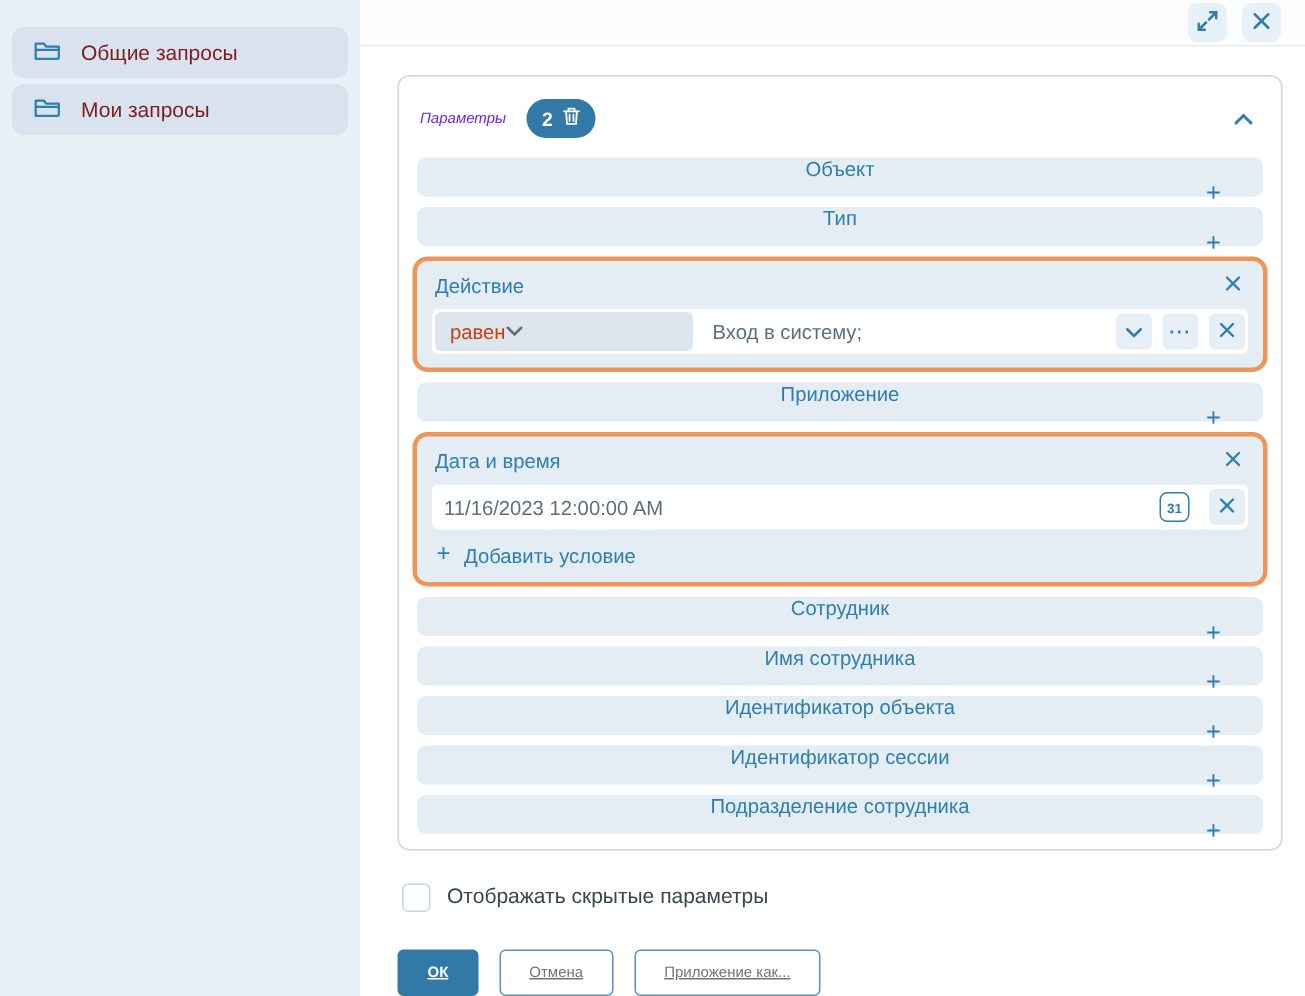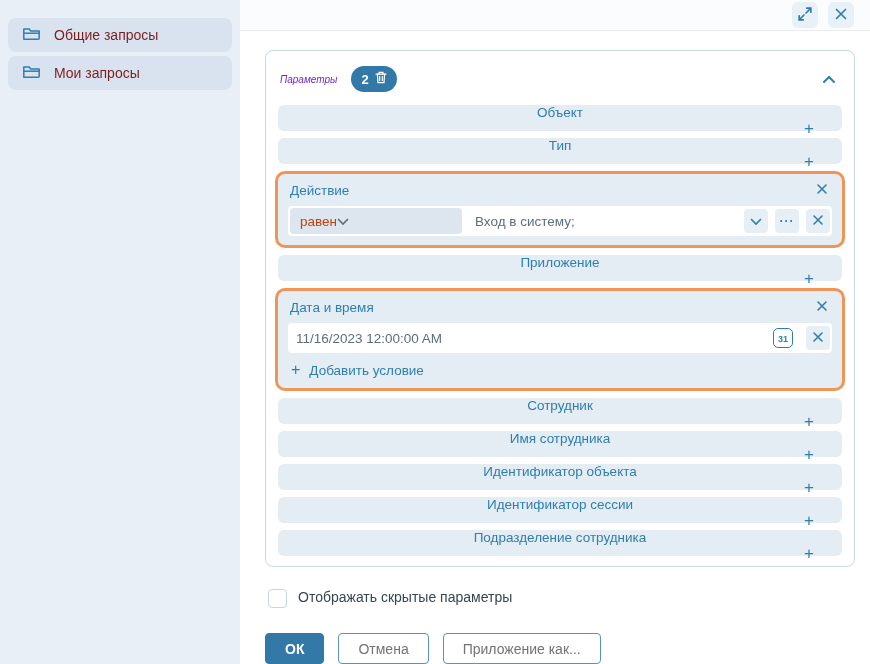--- a/index.html
+++ b/index.html
@@ -64,22 +64,22 @@
   .add-cond { display:flex; align-items:center; gap:9px; margin:9px 0 1px 3px;
     color:#2e7fad; font-size:13.5px; cursor:pointer; background:none; border:none; }
   .add-cond .plus { font-size:16px; line-height:1; }
 
   
   .chk-row { display:flex; align-items:flex-start; gap:11px; margin:22px 0 0 3px; }
   .checkbox { width:19px; height:19px; background:#fff; border:1px solid #c6d6e4; border-radius:4px; cursor:pointer; }
   .chk-lbl { color:#37474f; font-size:14px; }
 
   .btn-row { display:flex; gap:14px; margin-top:25px; }
-  .btn { height:31px; border-radius:4px; font-size:14px; cursor:pointer;
-    font-family:"Liberation Sans", sans-serif; }
+  .btn { height:31px; border-radius:4px; font-size:10px; cursor:pointer;
+    font-family:"Liberation Sans", sans-serif;text-decoration:underline; }
   .btn-primary { background:#3279a8; color:#fff; border:1px solid #3279a8; font-weight:bold; padding:0 19px; }
   .btn-outline { background:#fff; color:#737373; border:1px solid #5a92ba; padding:0 19px; }
 </style>
 </head>
 <body>
 
 <div class="app">
 
   <div class="sidebar">
     <div class="side-item">

